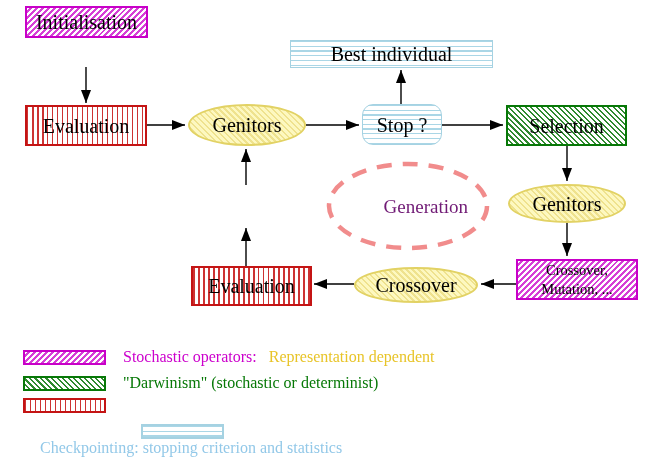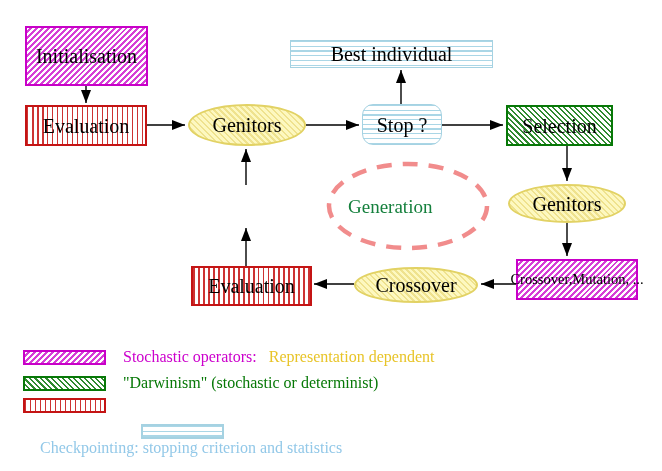--- a/index.html
+++ b/index.html
@@ -27,24 +27,24 @@
   }
   .stripes-cyan{
     border:2px solid #a5d2e2;
     background:repeating-linear-gradient(180deg,#aad6e6 0 1.3px,#ffffff 1.3px 4.7px);
   }
   .ellipse-yellow{
     border:2px solid #e2d264;border-radius:50%;
     background:repeating-linear-gradient(45deg,#fdf8c0 0 2.5px,#efe28e 2.5px 4.2px);
   }
   .rounded{border-radius:11px;}
-  .multiline{flex-direction:row;font-size:14.5px;line-height:1.25;}
+  .multiline{flex-direction:column;font-size:14.5px;line-height:1.25;}
   .generation-label{
-    position:absolute;left:348px;top:196px;width:120px;text-align:left;
-    font-size:19px;color:#15803d;
+    position:absolute;left:348px;top:196px;width:120px;text-align:right;
+    font-size:19px;color:#701a75;
   }
   .legend-row{position:absolute;left:23px;display:flex;align-items:center;}
   .swatch{width:83px;height:15px;box-sizing:border-box;flex:0 0 auto;}
   .legend-text{margin-left:17px;font-size:16px;white-space:nowrap;}
   .t-magenta{color:#cc00cc;}
   .t-gold{color:#e8c428;margin-left:12px;}
   .t-green{color:#067806;}
   .t-red{color:#c41f1f;}
   .t-lblue{color:#92c8e8;}
 </style>
@@ -66,41 +66,41 @@
     <line x1="401" y1="104" x2="401" y2="70" stroke="#000" stroke-width="1.4" marker-end="url(#ah)"></line>
     <line x1="442" y1="125" x2="503" y2="125" stroke="#000" stroke-width="1.4" marker-end="url(#ah)"></line>
     <line x1="567" y1="146" x2="567" y2="181" stroke="#000" stroke-width="1.4" marker-end="url(#ah)"></line>
     <line x1="567" y1="223" x2="567" y2="256" stroke="#000" stroke-width="1.4" marker-end="url(#ah)"></line>
     <line x1="516" y1="284" x2="481" y2="284" stroke="#000" stroke-width="1.4" marker-end="url(#ah)"></line>
     <line x1="354" y1="284" x2="314" y2="284" stroke="#000" stroke-width="1.4" marker-end="url(#ah)"></line>
     <line x1="246" y1="266" x2="246" y2="228" stroke="#000" stroke-width="1.4" marker-end="url(#ah)"></line>
     <line x1="246" y1="185" x2="246" y2="149" stroke="#000" stroke-width="1.4" marker-end="url(#ah)"></line>
   </svg>
 
-  <div class="node hatch-magenta" style="left:25px;top:26px;width:123px;height:60px;">
+  <div class="node hatch-magenta" style="left:25px;top:6px;width:123px;height:32px;">
     <span>Initialisation</span>
   </div>
 
   <div class="node stripes-red" style="left:25px;top:105px;width:122px;height:41px;">
     <span>Evaluation</span>
   </div>
 
   <div class="node ellipse-yellow" style="left:188px;top:104px;width:118px;height:42px;">
     <span>Genitors</span>
   </div>
 
   <div class="node stripes-cyan rounded" style="left:362px;top:104px;width:80px;height:41px;border-width:1.5px;">
     <span>Stop ?</span>
   </div>
 
   <div class="node stripes-cyan" style="left:290px;top:40px;width:203px;height:28px;border-width:1.5px;">
     <span>Best individual</span>
   </div>
 
-  <div class="node hatch-green" style="left:506px;top:105px;width:107px;height:41px;">
+  <div class="node hatch-green" style="left:506px;top:105px;width:121px;height:41px;">
     <span>Selection</span>
   </div>
 
   <div class="node ellipse-yellow" style="left:508px;top:184px;width:118px;height:39px;">
     <span>Genitors</span>
   </div>
 
   <div class="node hatch-magenta multiline" style="left:516px;top:259px;width:122px;height:41px;">
     <span>Crossover,</span>
     <span>Mutation, ...</span>

